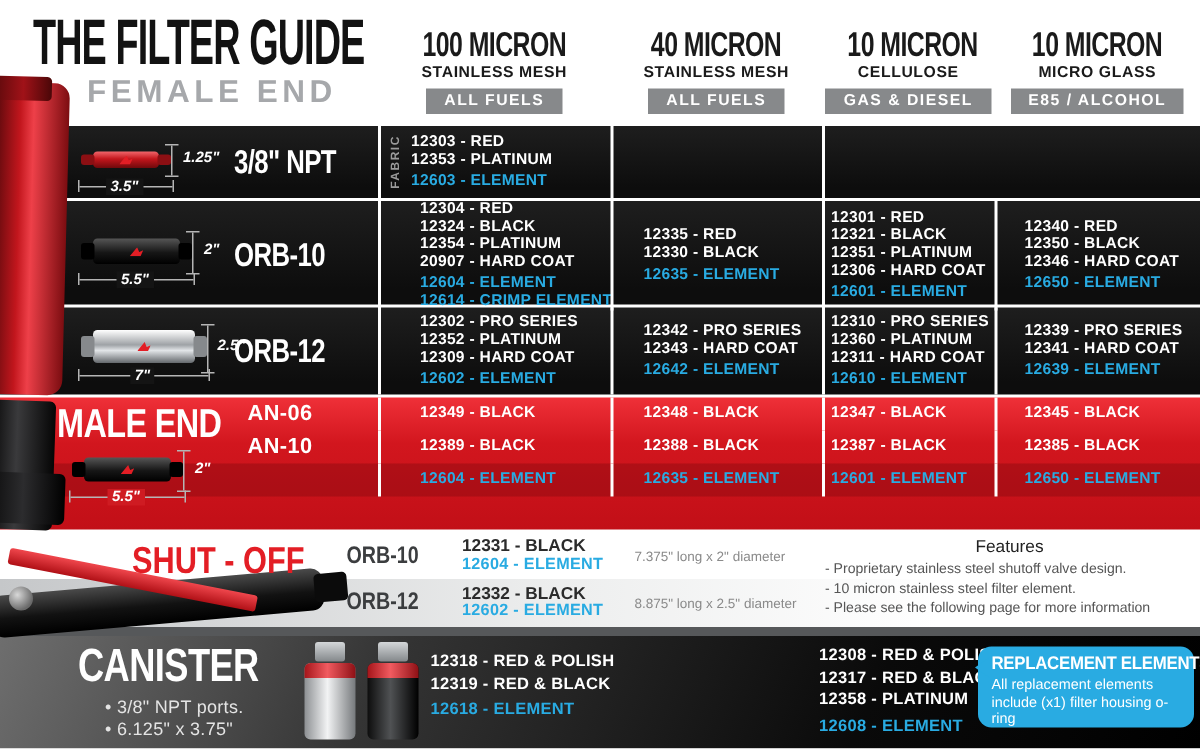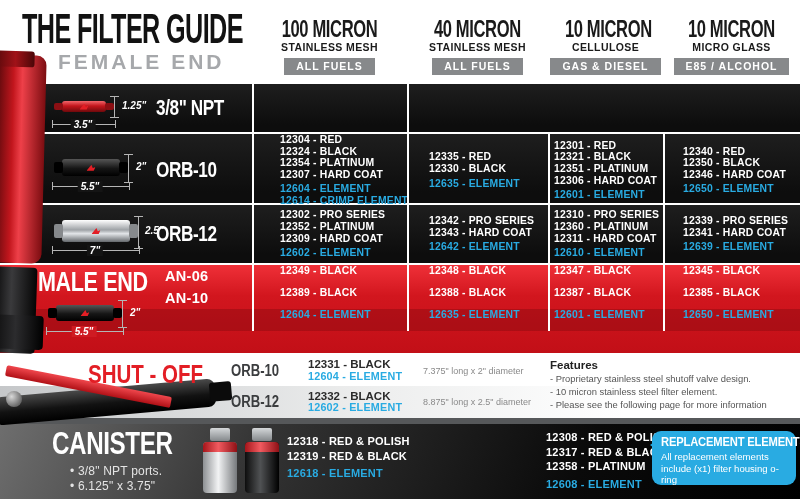--- a/index.html
+++ b/index.html
@@ -57,21 +57,21 @@
   .dimh{position:absolute;height:8px;border-left:1px solid #b5b5b5;border-right:1px solid #b5b5b5;}
   .dimh:after{content:"";position:absolute;left:0;right:0;top:4px;border-top:1px solid #b5b5b5;}
   .dht{position:absolute;color:#fff;font-size:10px;font-style:italic;font-weight:700;
         background:var(--rowbg);padding:0 3px;transform:translateX(-50%);}
 
   
   .sec-male{position:absolute;left:0;top:265px;width:800px;height:88px;--rowbg:#cf1b22;
         background:linear-gradient(180deg,#ef3038 0%,#d2161e 35%,#c20f17 100%);}
   .mrow{height:22px;}
   .mrow.dark{background:rgba(70,0,3,.22);}
-  .mrow .cell{justify-content:flex-start;}
+  .mrow .cell{justify-content:center;}
   .mlabel-cell{display:flex;align-items:center;padding-left:165px;}
   .an{color:#fff;font-weight:700;font-size:14.5px;letter-spacing:.3px;}
   .male-overlay{position:absolute;left:0;top:0;width:252px;height:88px;pointer-events:none;}
   .male-title{position:absolute;left:38px;top:2px;display:inline-block;color:#fff;font-weight:900;
         font-size:27px;letter-spacing:-.5px;transform:scaleX(.80);transform-origin:0 0;white-space:nowrap;}
   .male-fig{position:absolute;left:44px;top:30px;}
 
   
   .sec-shutoff{position:absolute;left:0;top:355px;width:800px;height:63px;background:#fff;}
   .srow{display:grid;grid-template-columns:252px 155px 141px 252px;}
@@ -79,21 +79,21 @@
   .slabel{display:flex;align-items:center;padding-left:231px;}
   .slabel span{display:inline-block;color:#3b3d3f;font-weight:900;font-size:16px;transform:scaleX(.82);
         transform-origin:0 50%;white-space:nowrap;}
   .spart{display:flex;flex-direction:column;justify-content:center;padding-left:56px;}
   .pn-dark{color:#2b2b2b;font-weight:700;font-size:11.5px;line-height:12.5px;white-space:nowrap;}
   .spart .el{font-size:10.8px;}
   .ssize{display:flex;align-items:center;padding-left:16px;font-size:9px;color:#8a8a8a;white-space:nowrap;}
   .shut-title{position:absolute;left:88px;top:5px;display:inline-block;color:var(--red);font-weight:900;
         font-size:25px;letter-spacing:0px;transform:scaleX(.82);transform-origin:0 0;white-space:nowrap;z-index:2;}
   .features{position:absolute;left:550px;top:4px;width:246px;z-index:2;}
-  .features .ft{font-size:11.5px;font-weight:700;color:#222;margin-bottom:1px;}
+  .features .ft{font-size:11.5px;font-weight:400;color:#222;margin-bottom:1px;text-align:center;}
   .features .fi{font-size:9.4px;color:#555;line-height:13px;white-space:nowrap;}
   .valve-body{position:absolute;left:-6px;top:33px;width:222px;height:28px;border-radius:8px;z-index:1;
         background:linear-gradient(180deg,#4a4a4a,#121212 55%,#000);transform:rotate(-5deg);}
   .valve-body:after{content:"";position:absolute;right:-16px;top:4px;width:22px;height:19px;border-radius:3px;
         background:#0b0b0b;}
   .valve-lever{position:absolute;left:6px;top:10px;width:168px;height:11px;border-radius:2px;z-index:1;
         background:linear-gradient(180deg,#f0474d,#b01016);transform:rotate(11deg);transform-origin:0 50%;}
   .valve-hub{position:absolute;left:6px;top:36px;width:16px;height:16px;border-radius:50%;z-index:1;
         background:radial-gradient(circle at 35% 35%,#d8d8d8,#6a6a6a 70%);}
 
@@ -176,20 +176,30 @@
           <div class="cyl cyl-red" style="left:12px;top:15px;width:44px;height:11px">
               <span class="mark"></span>
             </div>
           <div class="dimv" style="left:60px;top:10px;height:20px"></div>
           <div class="dvt" style="left:72px;top:14px">1.25"</div>
           <div class="dimh" style="left:2px;width:62px;bottom:2px"></div>
           <div class="dht" style="left:33px;bottom:0px">3.5"</div>
         </div>
         <span class="rowlabel">3/8" NPT</span>
       </div>
+      <div class="cell cc2">
+        <span class="fabric">FABRIC</span>
+        <div>
+            <div class="pn">12303 - RED</div>
+            <div class="pn">12353 - PLATINUM</div>
+          </div>
+        <div class="elist">
+            <div class="el">12603 - ELEMENT</div>
+          </div>
+      </div>
       <div class="cell cc3"></div>
       <div class="cell cc4"></div>
     </div>
 
     <div class="frow r2 grid">
       <div class="rowhead">
         <div class="fig">
           <div class="cyl cyl-blk" style="left:12px;top:11px;width:58px;height:17px">
               <span class="mark"></span>
             </div>
@@ -198,21 +208,21 @@
           <div class="dimh" style="left:2px;width:76px;bottom:2px"></div>
           <div class="dht" style="left:40px;bottom:0px">5.5"</div>
         </div>
         <span class="rowlabel">ORB-10</span>
       </div>
       <div class="cell cc1">
         <div>
             <div class="pn">12304 - RED</div>
             <div class="pn">12324 - BLACK</div>
             <div class="pn">12354 - PLATINUM</div>
-            <div class="pn">12307 - HARD COAT</div>
+            <div class="pn">20907 - HARD COAT</div>
           </div>
         <div class="elist">
             <div class="el">12604 - ELEMENT</div>
             <div class="el">12614 - CRIMP ELEMENT</div>
           </div>
       </div>
       <div class="cell cc2">
         <div>
             <div class="pn">12335 - RED</div>
             <div class="pn">12330 - BLACK</div>

